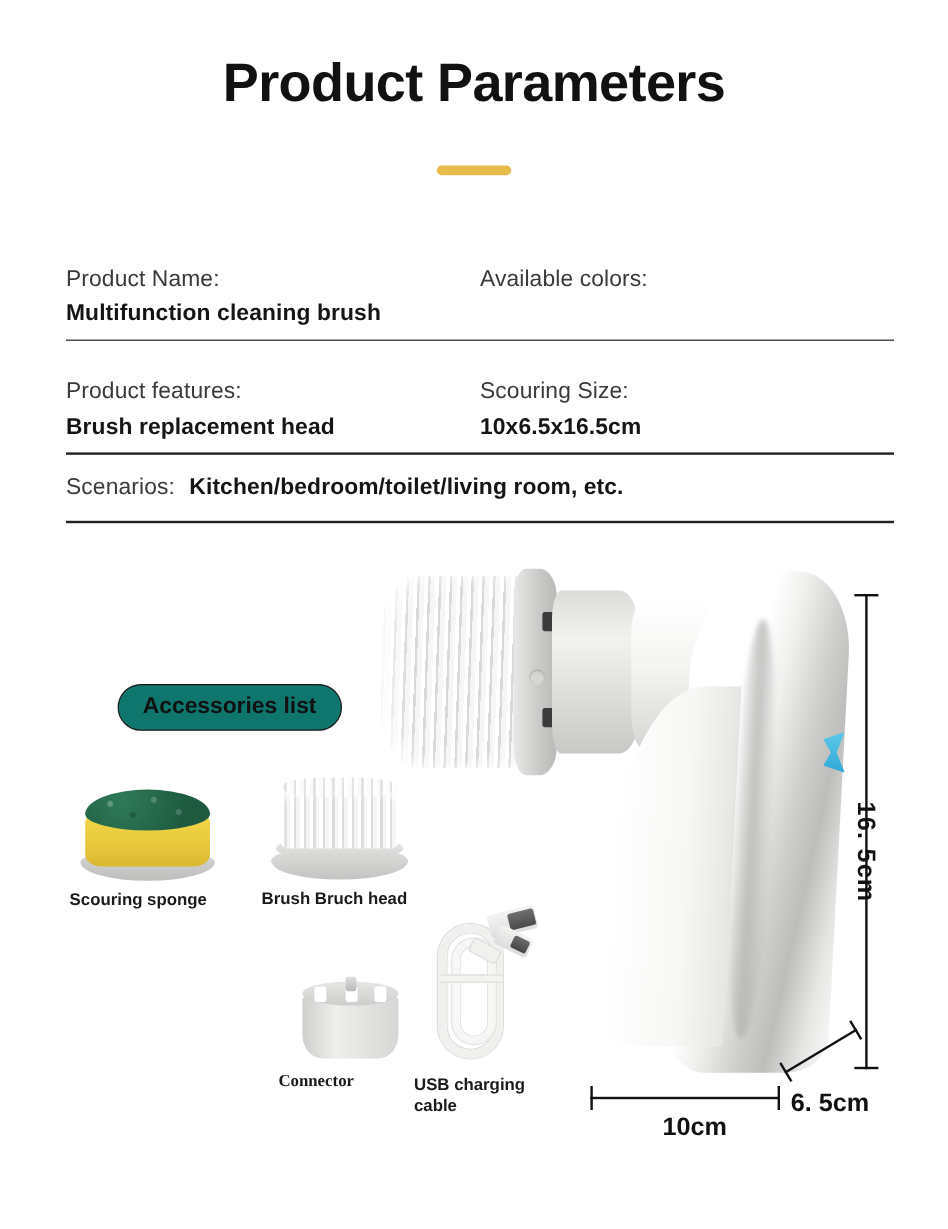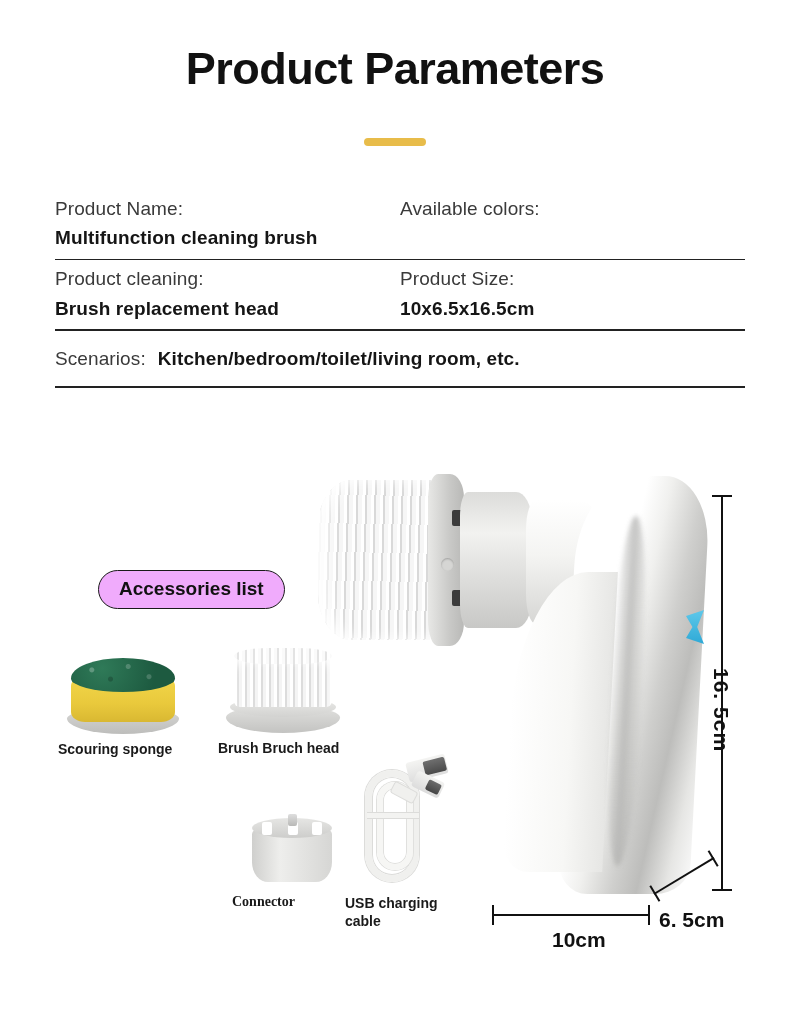--- a/index.html
+++ b/index.html
@@ -33,32 +33,32 @@
   .spec-row.two .spec-cell.right { padding-left:0; }
   .spec-label {
     font-size:19px; font-weight:400; color:#3a3a3a;
     line-height:1.55; letter-spacing:0.1px;
   }
   .spec-value {
     font-size:19px; font-weight:700; color:#151515;
     line-height:1.55; letter-spacing:0.1px;
   }
   .rule { height:1.6px; background:#222; width:690px; }
-  .sp-block { padding:4px 0 6px 0; }
+  .sp-block { padding:4px 0 6px 0;margin-top:24px; }
   .inline-row { display:flex; align-items:flex-start; gap:12px; padding:13px 0 13px 0; }
   .inline-row .spec-label { font-size:19px; }
   .inline-row .spec-value { font-size:19px; }
 
   
   .pill {
     position:absolute; top:570px; left:98px;
     padding:7px 20px 8px 20px;
     border:1.6px solid #1a1a1a; border-radius:24px;
     font-size:19px; font-weight:700; color:#111;
-    background:#f0abfc; white-space:nowrap;
+    background:#0f766e; white-space:nowrap;
   }
 
   
   .acc { position:absolute; }
   .acc-img { position:relative; margin:0 auto; }
   .acc-label {
     margin-top:7px; 
     font-size:14px; font-weight:700; color:#1a1a1a;
     line-height:1.25; white-space:pre-line;
   }
@@ -325,27 +325,27 @@
           <div class="spec-label">Available colors:</div>
         </div>
       </div>
     </div>
 
     <div class="rule"></div>
 
     <div class="spec-row two">
       <div class="spec-cell">
         <div class="sp-block">
-          <div class="spec-label">Product cleaning:</div>
+          <div class="spec-label">Product features:</div>
           <div class="spec-value">Brush replacement head</div>
         </div>
       </div>
       <div class="spec-cell right">
         <div class="sp-block">
-          <div class="spec-label">Product Size:</div>
+          <div class="spec-label">Scouring Size:</div>
           <div class="spec-value">10x6.5x16.5cm</div>
         </div>
       </div>
     </div>
 
     <div class="rule"></div>
 
     <div class="inline-row">
       <div class="spec-label">Scenarios:</div>
       <div class="spec-value">Kitchen/bedroom/toilet/living room, etc.</div>

